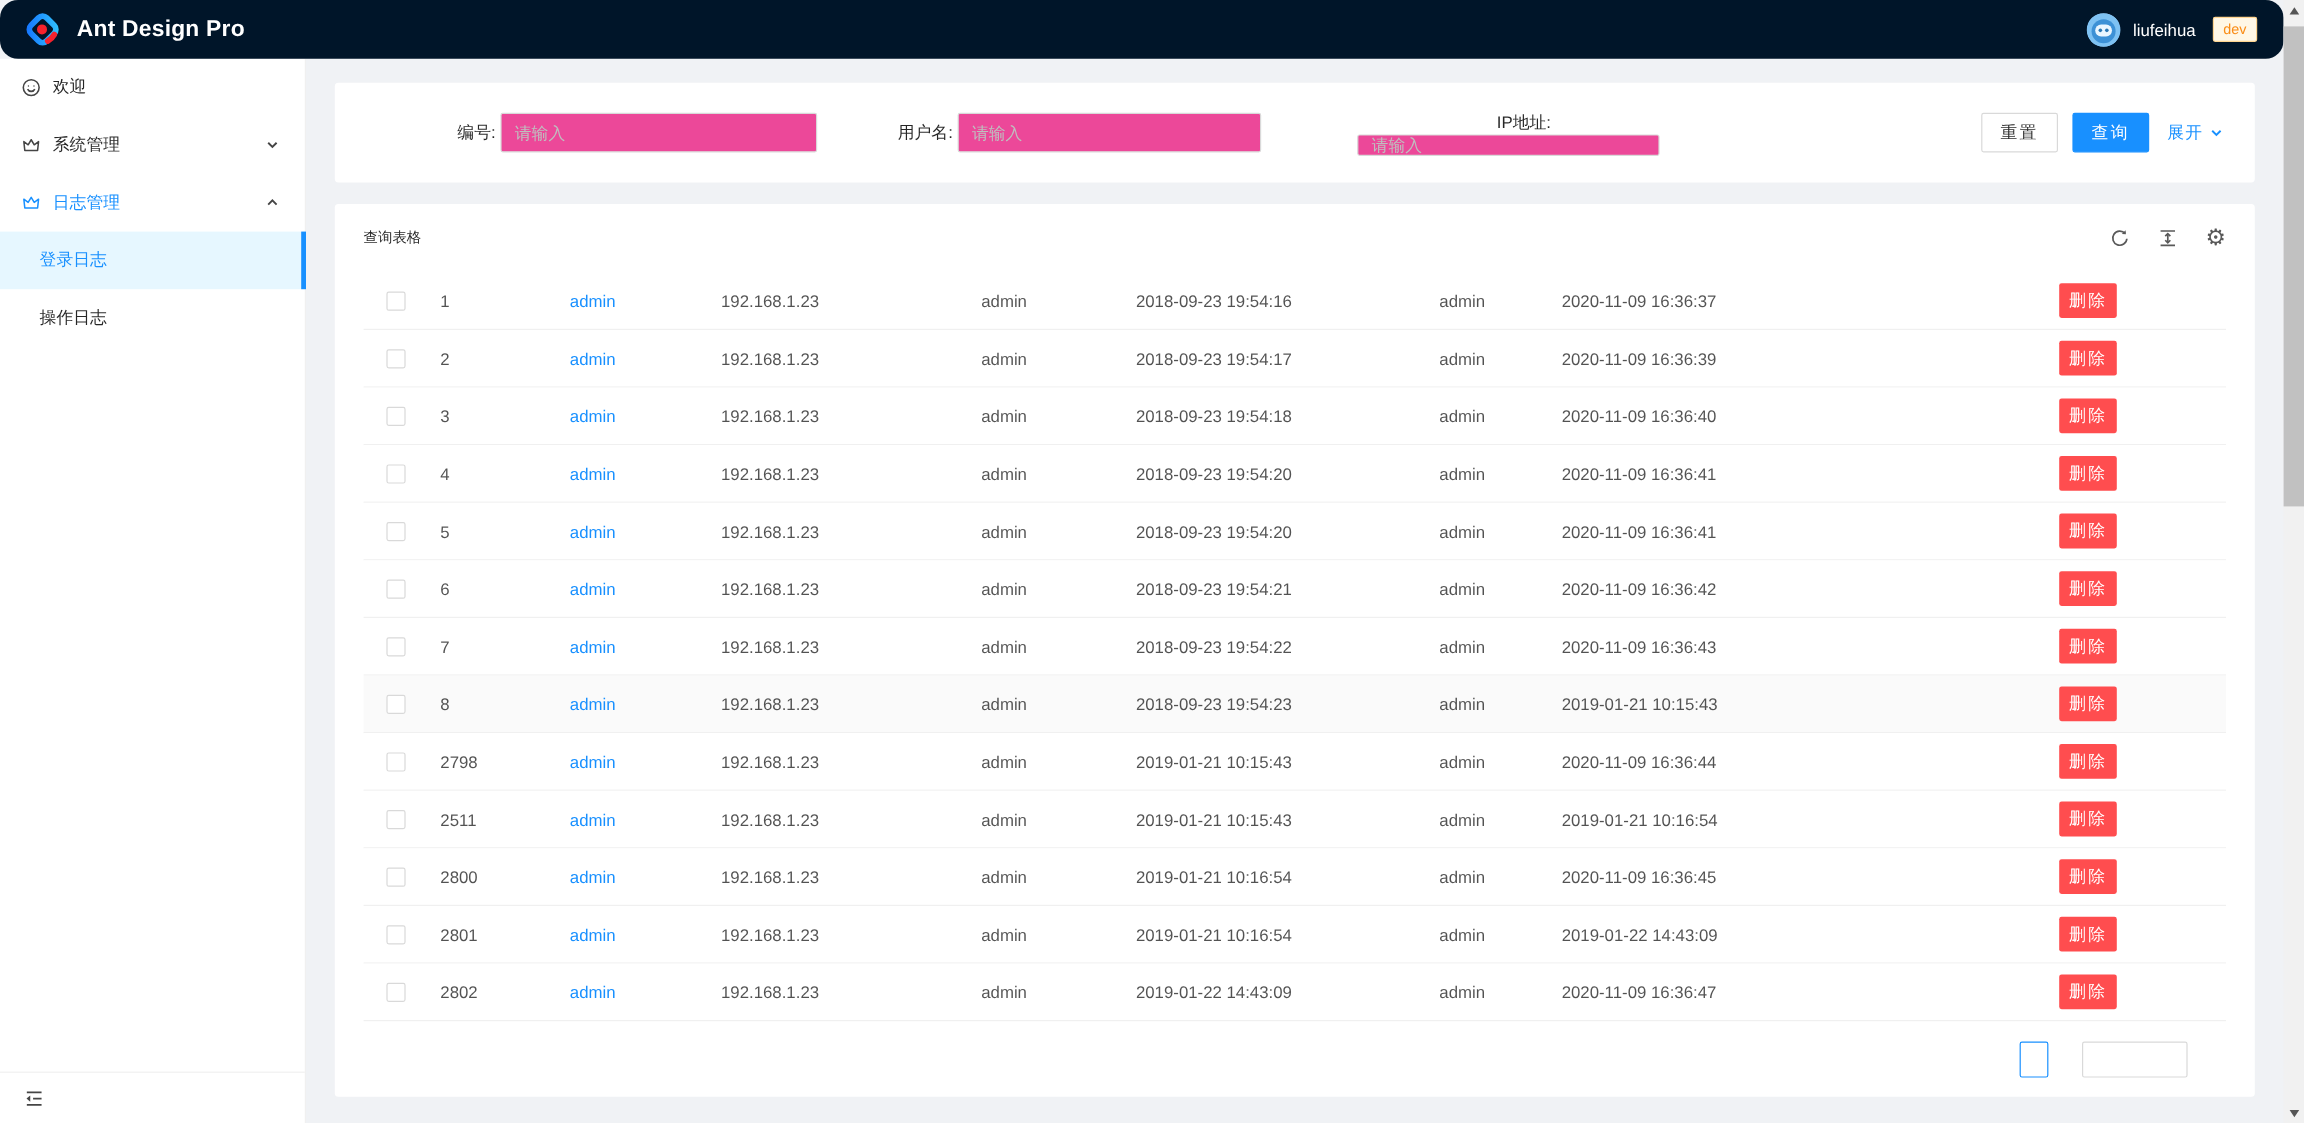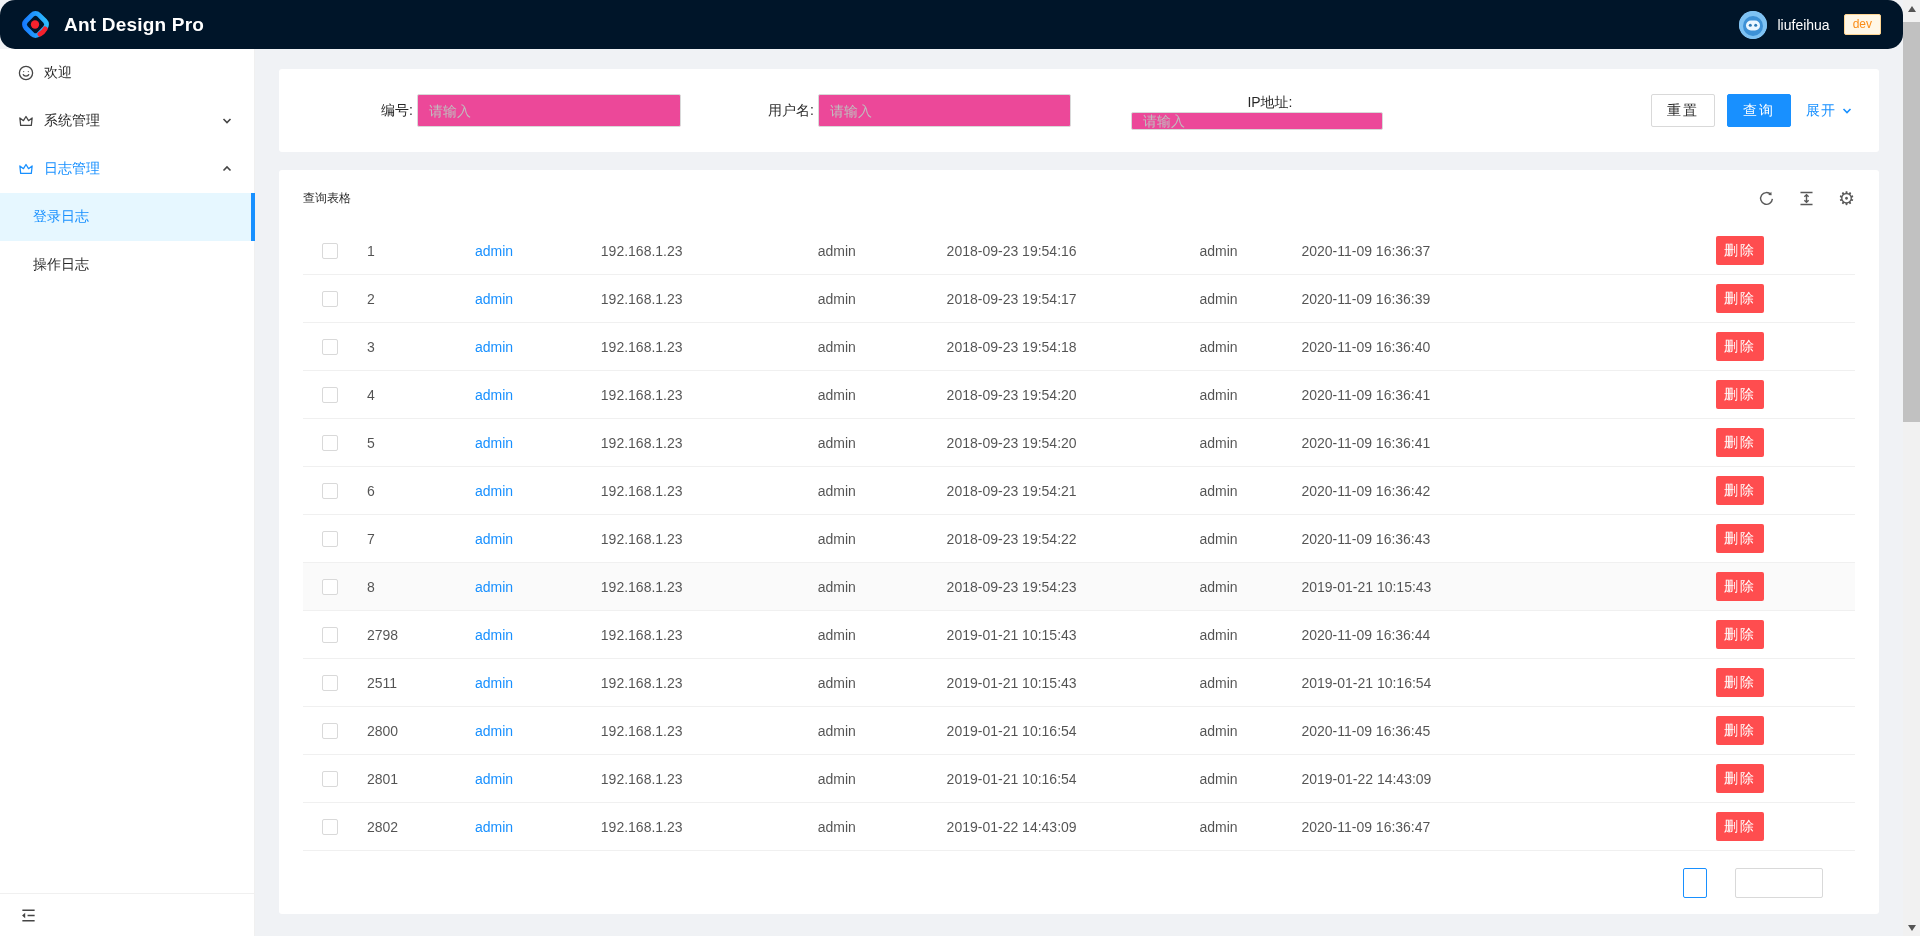--- a/index.html
+++ b/index.html
@@ -45,21 +45,21 @@
 
   
   .main { position:absolute; left:255px; top:49px; right:17px; bottom:0; padding:20px 24px 0; overflow:hidden; }
   .card { background:#fff; border-radius:3px; }
 
   
   .search-card { position:relative; height:83px; margin-bottom:18px; }
   .fgroup { position:absolute; top:25px; height:33px; display:flex; align-items:center; }
   .flabel { text-align:right; margin-right:4px; color:rgba(0,0,0,.85); }
   .fg1 { left:60px; }  .fg1 .flabel { width:74px; } .fg1 .ant-input { width:264px; }
-  .fg2 { left:460px; } .fg2 .flabel { width:75px; } .fg2 .ant-input { width:253px; }
+  .fg2 { left:440px; } .fg2 .flabel { width:75px; } .fg2 .ant-input { width:253px; }
   .fg3 { left:852px;flex-direction:column; } .fg3 .flabel { width:75px; } .fg3 .ant-input { width:252px; }
   .ant-input { height:33px; border:1px solid #d9d9d9; border-radius:2px; padding:0 11px; font-size:14px;
     font-family:inherit; color:rgba(0,0,0,.85); outline:none; background:#ec4899; }
   .ant-input::placeholder { color:#bfbfbf; }
   .form-actions { position:absolute; right:26px; top:25px; display:flex; align-items:center; }
   .btn { height:33px; border-radius:2px; font-size:14px; letter-spacing:2px; padding:0 15px; cursor:pointer;
     font-family:inherit; }
   .btn-reset { background:#fff; border:1px solid #d9d9d9; color:rgba(0,0,0,.85); }
   .btn-primary { background:var(--primary,#1890ff); border:1px solid var(--primary,#1890ff); color:#fff; margin-left:12px; }
   .expand-link { color:var(--primary,#1890ff); margin-left:15px; display:flex; align-items:center; gap:5px;

